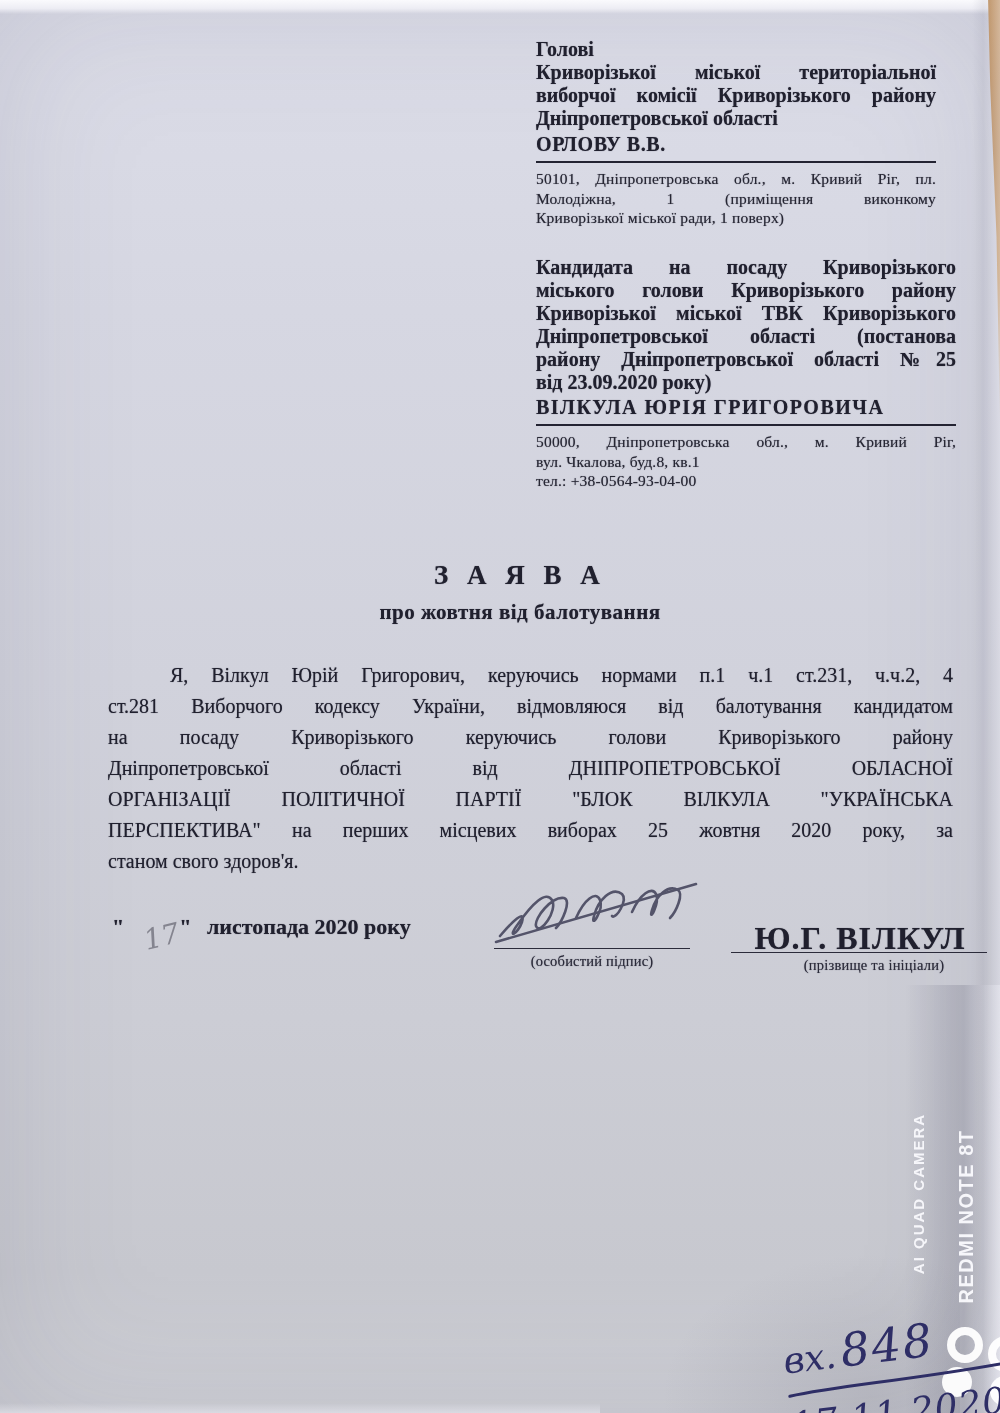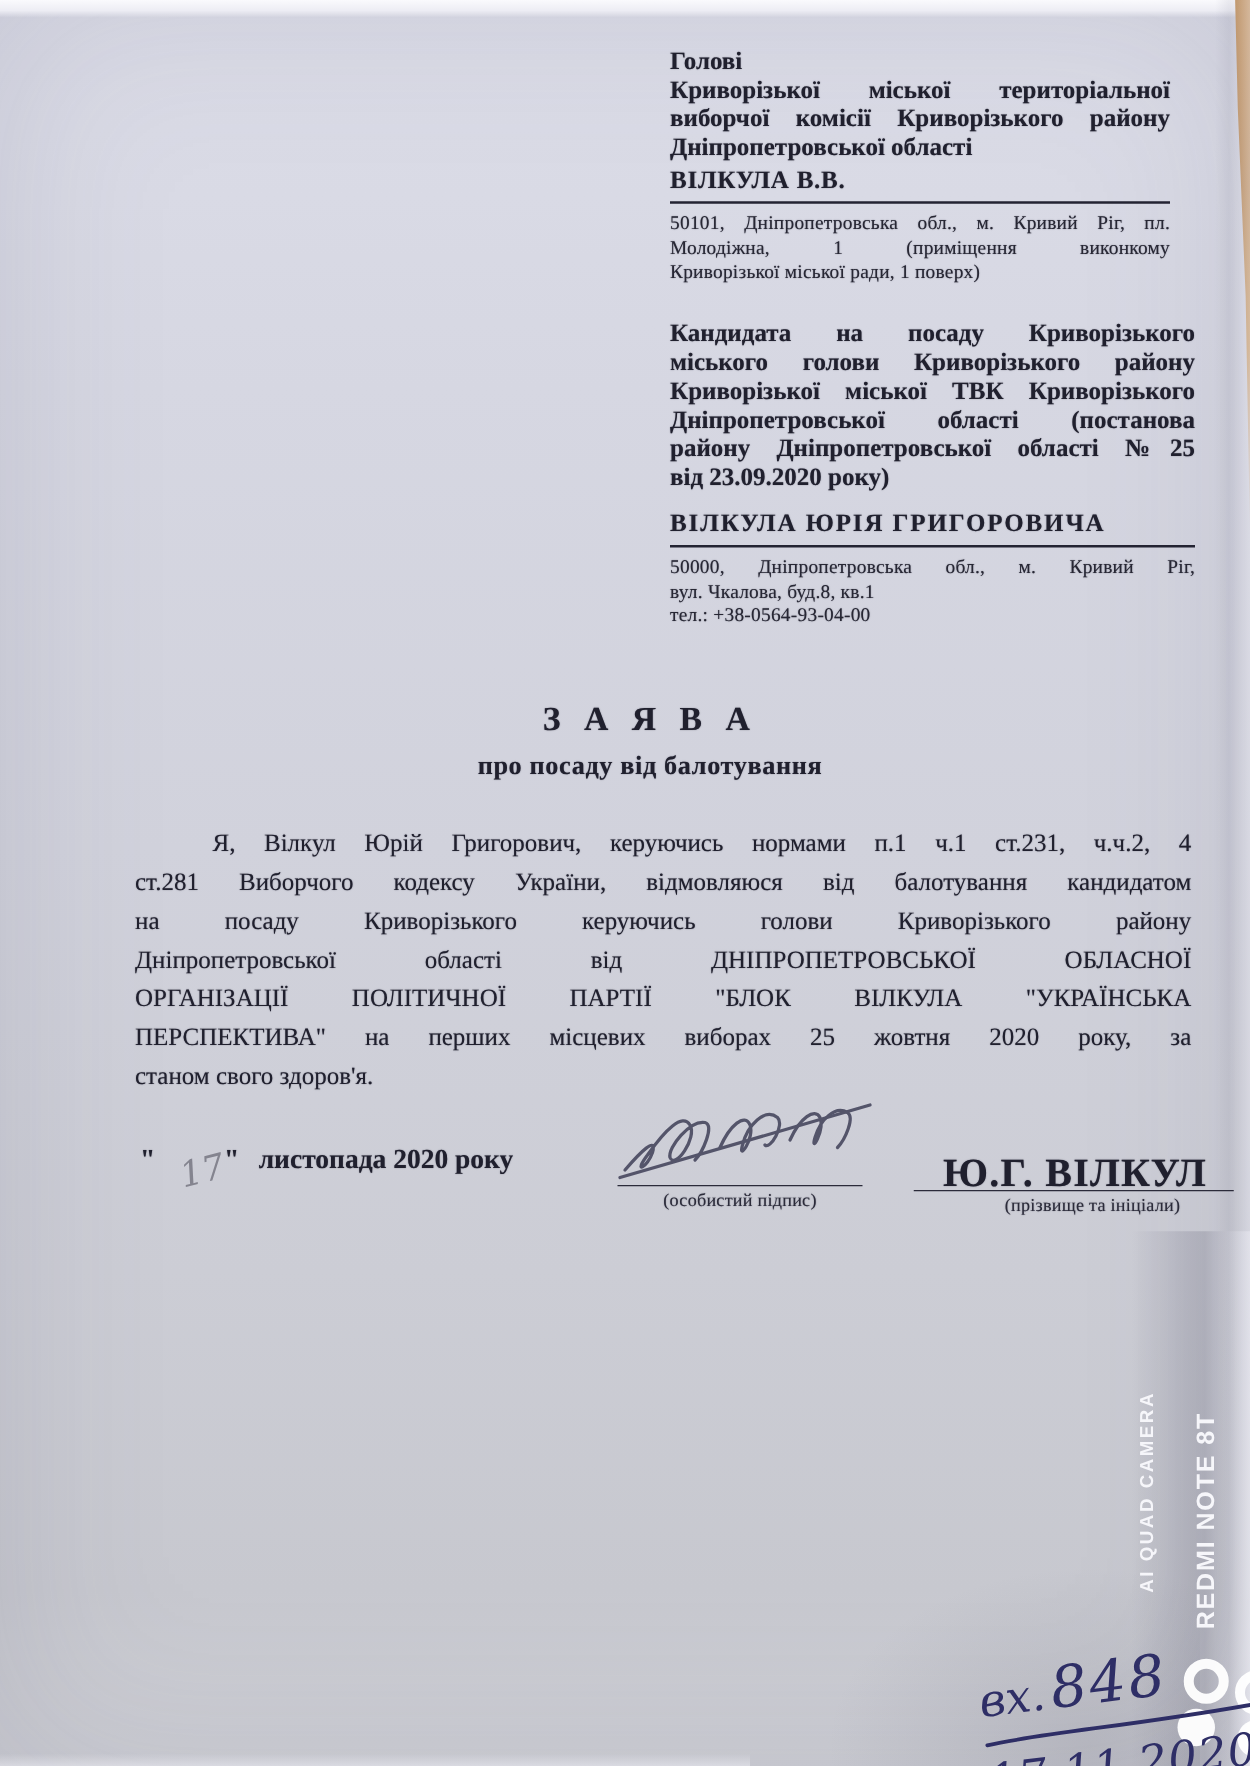--- a/index.html
+++ b/index.html
@@ -79,52 +79,52 @@
   <div class="abs corner-shade"></div>
   <div class="abs bottom-strip"></div>
 
   <div class="abs addr-block printed" style="left:536px;top:38px;width:400px;">
     <div class="single-line">Голові</div>
     <div>
         <div class="line">Криворізької міської територіальної</div>
         <div class="line">виборчої комісії Криворізького району</div>
       </div>
     <div class="single-line">Дніпропетровської області</div>
-    <div class="single-line name-underlined" style="margin-top:3px;">ВІЛКУЛА В.В.</div>
+    <div class="single-line name-underlined" style="margin-top:3px;">ОРЛОВУ В.В.</div>
     <div class="small-address" style="margin-top:6px;">
       <div>
           <div class="line">50101, Дніпропетровська обл., м. Кривий Ріг, пл.</div>
           <div class="line">Молодіжна, 1 (приміщення виконкому</div>
         </div>
       <div class="single-line">Криворізької міської ради, 1 поверх)</div>
     </div>
   </div>
 
   <div class="abs addr-block printed" style="left:536px;top:256px;width:420px;">
     <div>
         <div class="line">Кандидата на посаду Криворізького</div>
         <div class="line">міського голови Криворізького району</div>
         <div class="line">Криворізької міської ТВК Криворізького</div>
         <div class="line">Дніпропетровської області (постанова</div>
         <div class="line">району Дніпропетровської області №25</div>
       </div>
     <div class="single-line">від 23.09.2020 року)</div>
-    <div class="single-line name-underlined" style="margin-top:14px;letter-spacing:1.5px;">ВІЛКУЛА ЮРІЯ ГРИГОРОВИЧА</div>
+    <div class="single-line name-underlined" style="margin-top:2px;letter-spacing:1.5px;">ВІЛКУЛА ЮРІЯ ГРИГОРОВИЧА</div>
     <div class="small-address" style="margin-top:6px;">
       <div>
           <div class="line">50000, Дніпропетровська обл., м. Кривий Ріг,</div>
         </div>
       <div class="single-line">вул. Чкалова, буд.8, кв.1</div>
       <div class="single-line">тел.: +38-0564-93-04-00</div>
     </div>
   </div>
 
   <div class="abs title-wrap printed">
     <div class="title-main">З А Я В А</div>
-    <div class="title-sub">про посаду від балотування</div>
+    <div class="title-sub">про жовтня від балотування</div>
   </div>
 
   <div class="abs body-block printed">
       <div class="line">Я, Вілкул Юрій Григорович, керуючись нормами п.1 ч.1 ст.231, ч.ч.2, 4</div>
       <div class="line">ст.281 Виборчого кодексу України, відмовляюся від балотування кандидатом</div>
       <div class="line">на посаду Криворізького керуючись голови Криворізького району</div>
       <div class="line">Дніпропетровської області від ДНІПРОПЕТРОВСЬКОЇ ОБЛАСНОЇ</div>
       <div class="line">ОРГАНІЗАЦІЇ ПОЛІТИЧНОЇ ПАРТІЇ "БЛОК ВІЛКУЛА "УКРАЇНСЬКА</div>
       <div class="line">ПЕРСПЕКТИВА" на перших місцевих виборах 25 жовтня 2020 року, за</div>
       <div class="line">станом свого здоров'я.</div>

